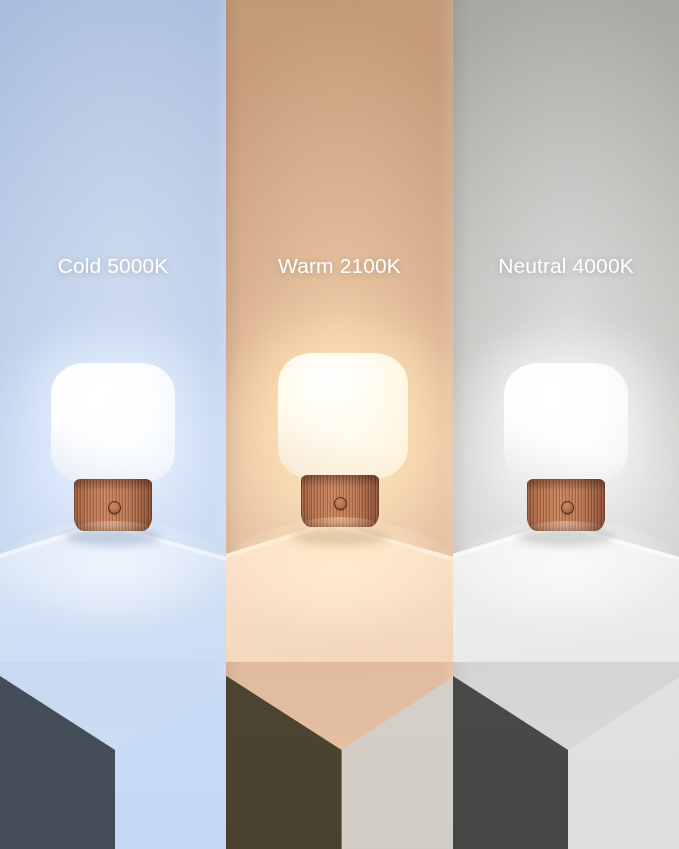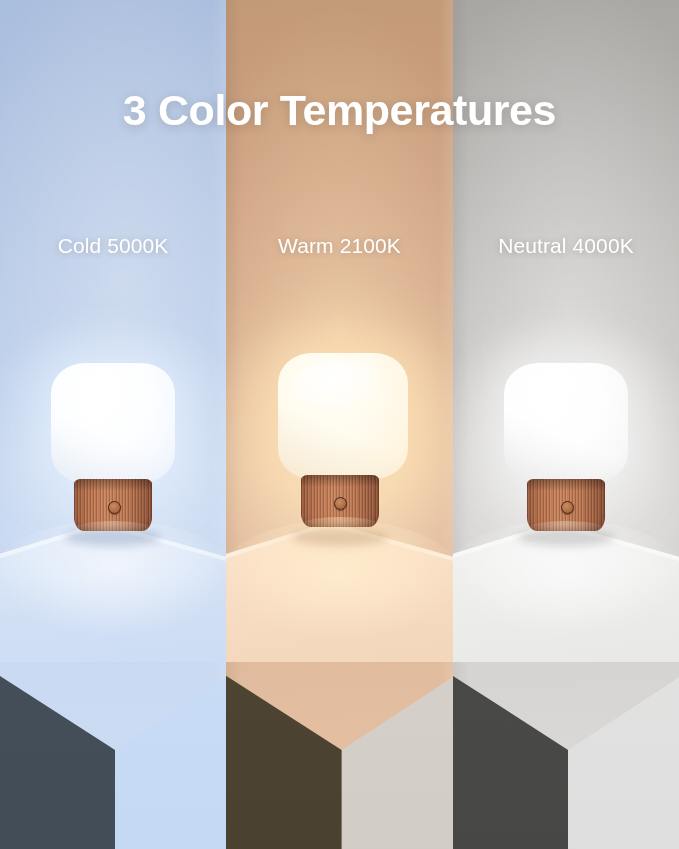--- a/index.html
+++ b/index.html
@@ -78,21 +78,21 @@
     letter-spacing: -0.4px;
     text-shadow: 0 2px 10px rgba(70,60,50,0.22);
     z-index: 40;
     white-space: nowrap;
   }
 
   
   .labels {
     position: absolute;
     left: 0; right: 0;
-    top: 231px;
+    top: 251px;
     height: 30px;
     display: flex;
     z-index: 40;
   }
   .label-cell {
     display: flex;
     align-items: center;
     justify-content: center;
     color: #ffffff;
     font-size: 21px;
@@ -437,21 +437,20 @@
         <div class="base">
           <div class="base-top-shade"></div>
           <div class="power-button"></div>
           <div class="base-glow"></div>
         </div>
       </div>
     </div>
 
   </div>
 
-  <div class="title">3 Color Temperatures</div>
 
   <div class="labels">
     <div class="label-cell label-cold">Cold 5000K</div>
     <div class="label-cell label-warm">Warm 2100K</div>
     <div class="label-cell label-neutral">Neutral 4000K</div>
   </div>
 
 </div>
 
 </body></html>

